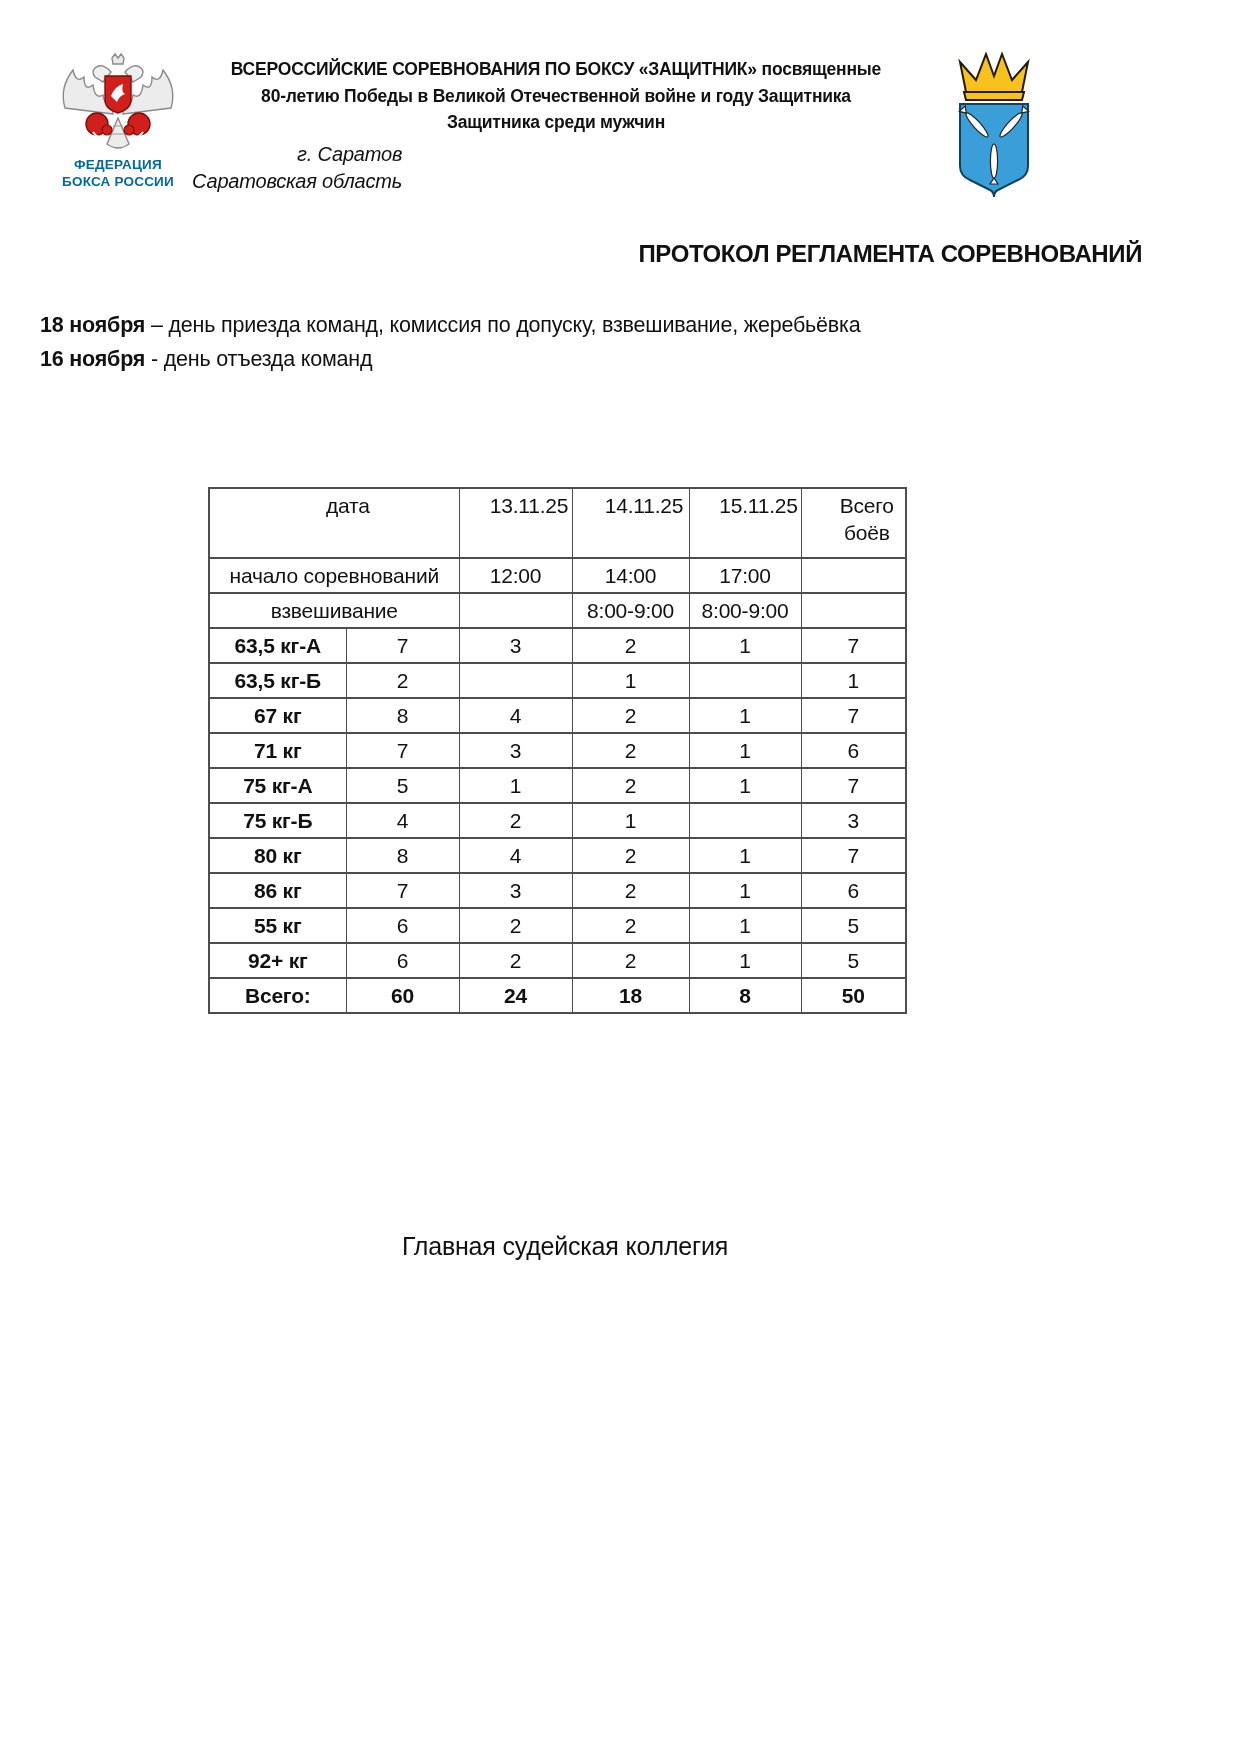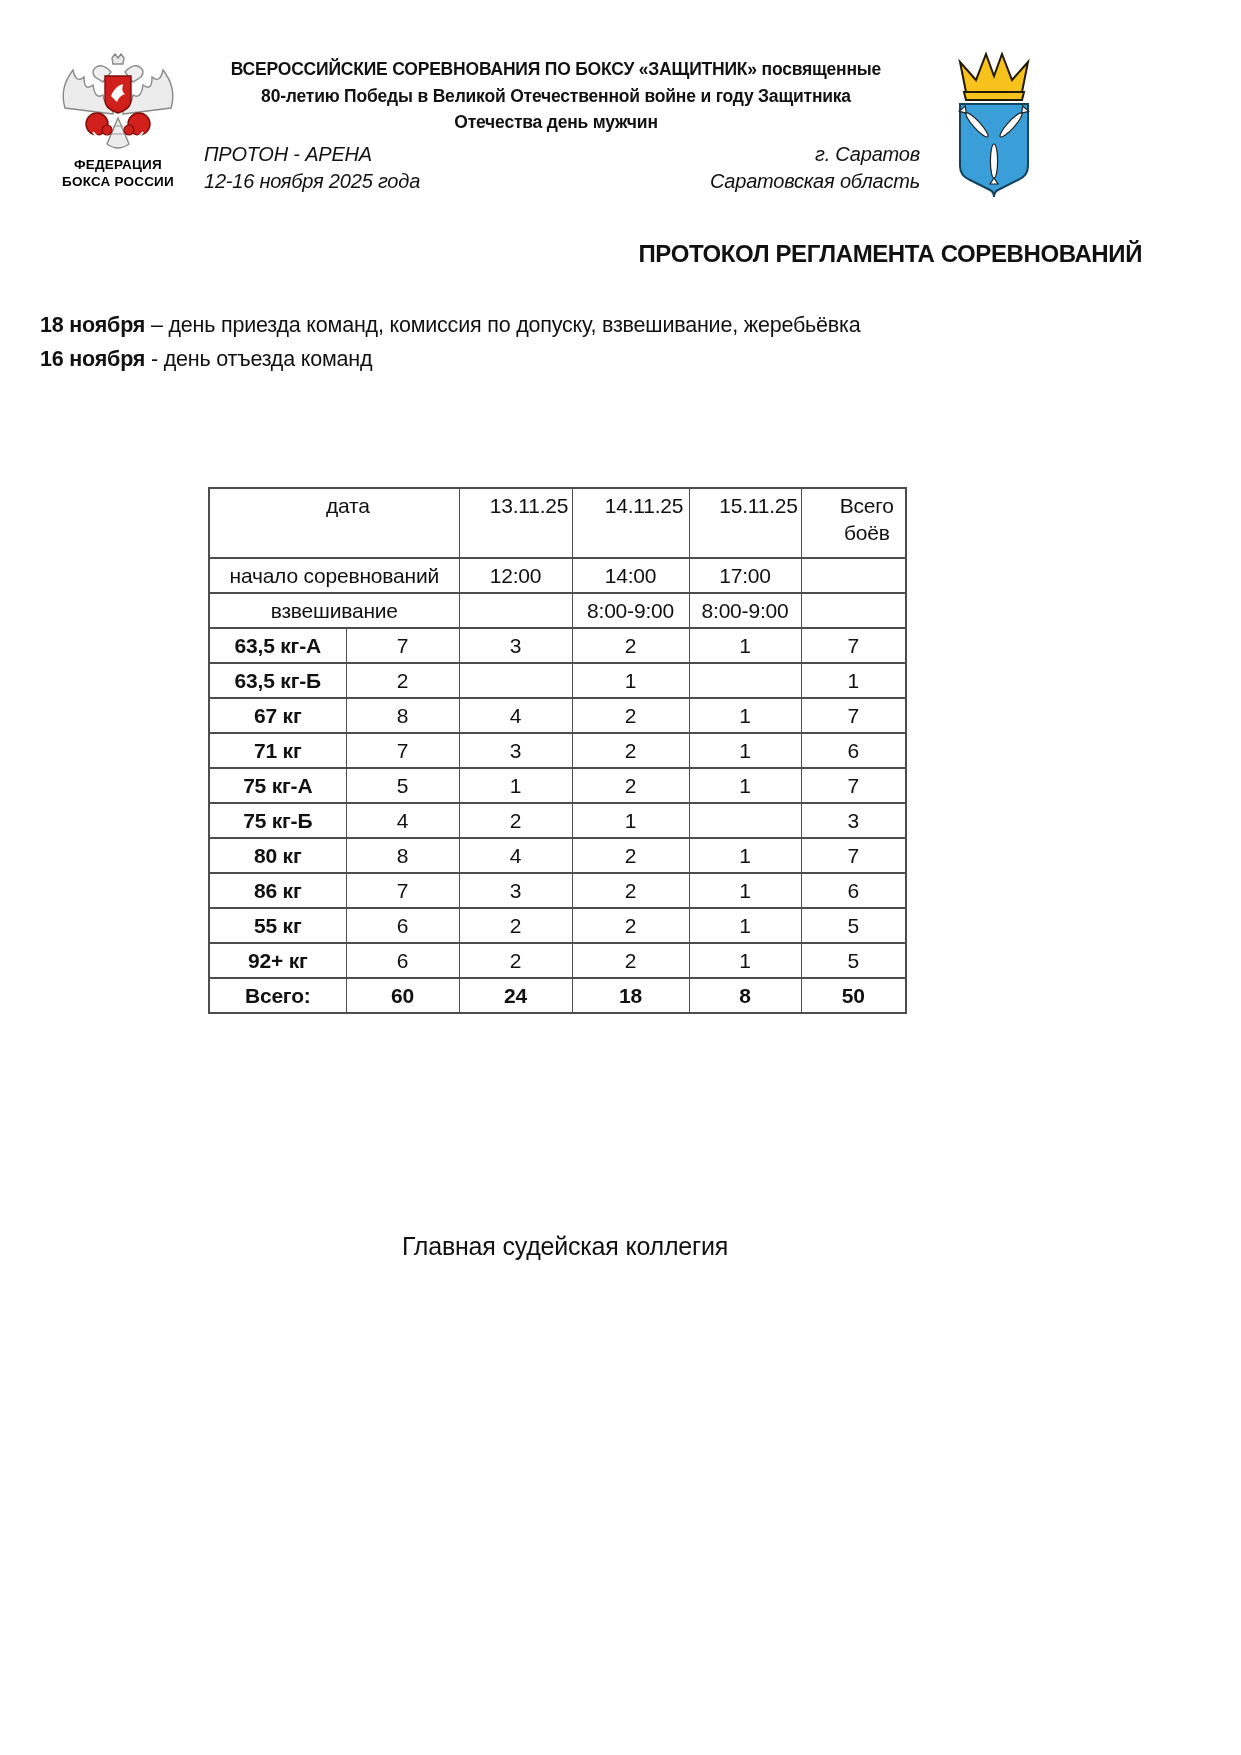--- a/index.html
+++ b/index.html
@@ -4,21 +4,21 @@
 <style>
   * { margin:0; padding:0; box-sizing:border-box; }
   html,body { background:#ffffff; }
   body { font-family:"Liberation Sans", sans-serif; color:#111; }
   .page { position:relative; width:1241px; height:1755px; background:#fff; overflow:hidden;
           letter-spacing:-0.2px; }
 
   
   .fed-logo { position:absolute; left:52px; top:52px; width:132px; text-align:center; }
   .fed-logo svg { display:block; margin:0 auto; }
-  .fed-caption { font-weight:bold; font-size:13.5px; line-height:17px; color:#000000; letter-spacing:0.2px; }
+  .fed-caption { font-weight:bold; font-size:13.5px; line-height:17px; color:#0369a1; letter-spacing:0.2px; }
 
   .header-center { position:absolute; left:192px; top:56px; width:728px; }
   .main-title { font-weight:bold; font-size:17.5px; line-height:26.5px; text-align:center; }
   .venue-row { display:flex; justify-content:space-between; margin-top:5px;
                font-style:italic; font-size:20px; line-height:27px; }
   .venue-left { text-align:left; padding-left:12px; }
   .venue-right { text-align:right; }
 
   .saratov-arms { position:absolute; left:952px; top:48px; width:84px; }
   .saratov-arms svg { display:block; }
@@ -74,27 +74,23 @@
     <div class="fed-caption">
       <div>ФЕДЕРАЦИЯ</div>
       <div>БОКСА РОССИИ</div>
     </div>
   </div>
 
   <div class="header-center">
     <div class="main-title">
       <div>ВСЕРОССИЙСКИЕ СОРЕВНОВАНИЯ ПО БОКСУ «ЗАЩИТНИК» посвященные</div>
       <div>80-летию Победы в Великой Отечественной войне и году Защитника</div>
-      <div>Отечества день мужчин</div>
+      <div>Защитника среди мужчин</div>
     </div>
     <div class="venue-row">
-      <div class="venue-left">
-        <div>ПРОТОН - АРЕНА</div>
-        <div>12-16 ноября 2025 года</div>
-      </div>
       <div class="venue-right">
         <div>г. Саратов</div>
         <div>Саратовская область</div>
       </div>
     </div>
   </div>
 
   <div class="saratov-arms">
     <svg width="84" height="152" viewBox="0 0 84 152">
 

